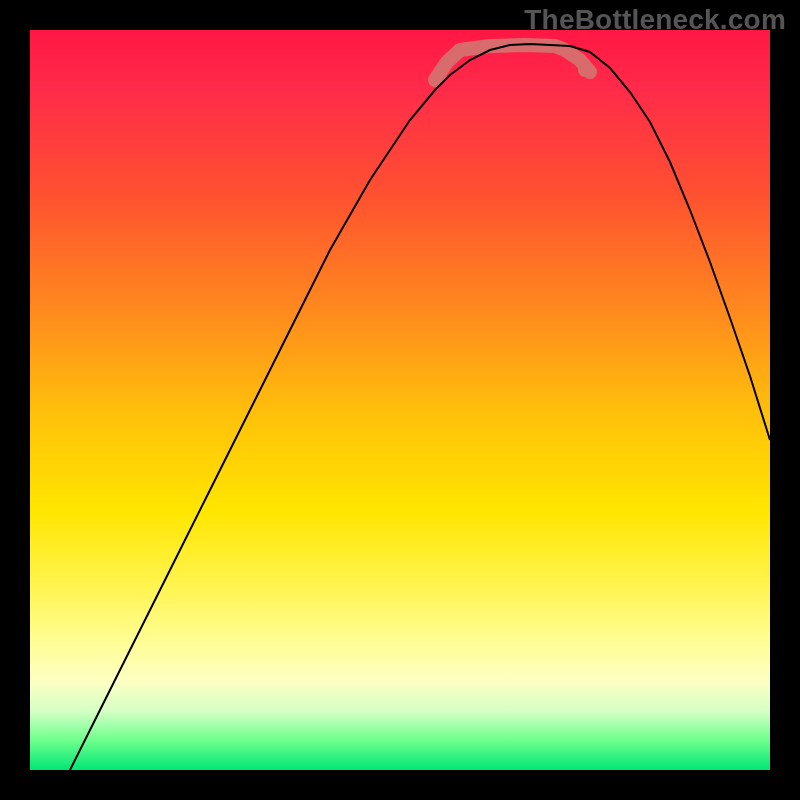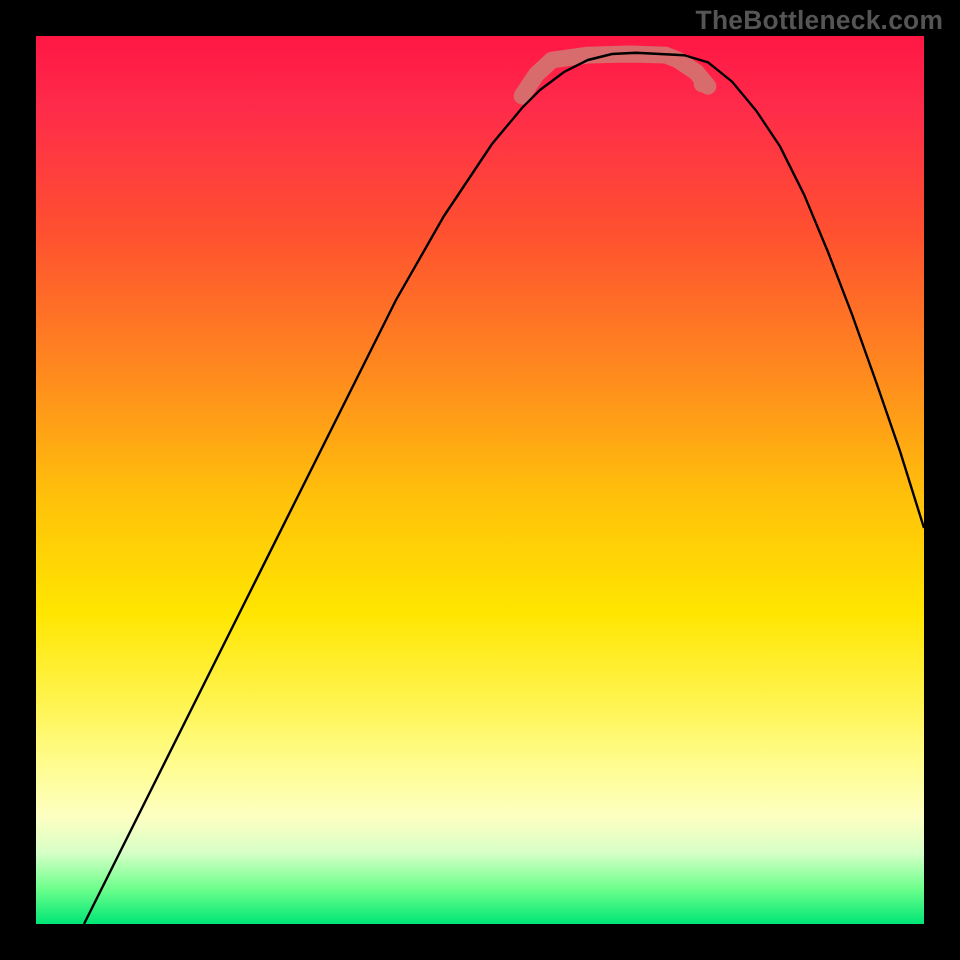--- a/index.html
+++ b/index.html
@@ -8,21 +8,21 @@
     position: relative;
     width: 800px;
     height: 800px;
     background: #000;
   }
   .watermark {
     position: absolute;
     top: 4px;
     right: 14px;
     font-family: Arial, Helvetica, sans-serif;
-    font-size: 22px;
+    font-size: 28px;
     font-weight: bold;
     color: #555;
     letter-spacing: 0.2px;
     z-index: 10;
     margin-left: 28px;
   }
   .plot-area {
     position: absolute;
     left: 30px;
     top: 30px;

